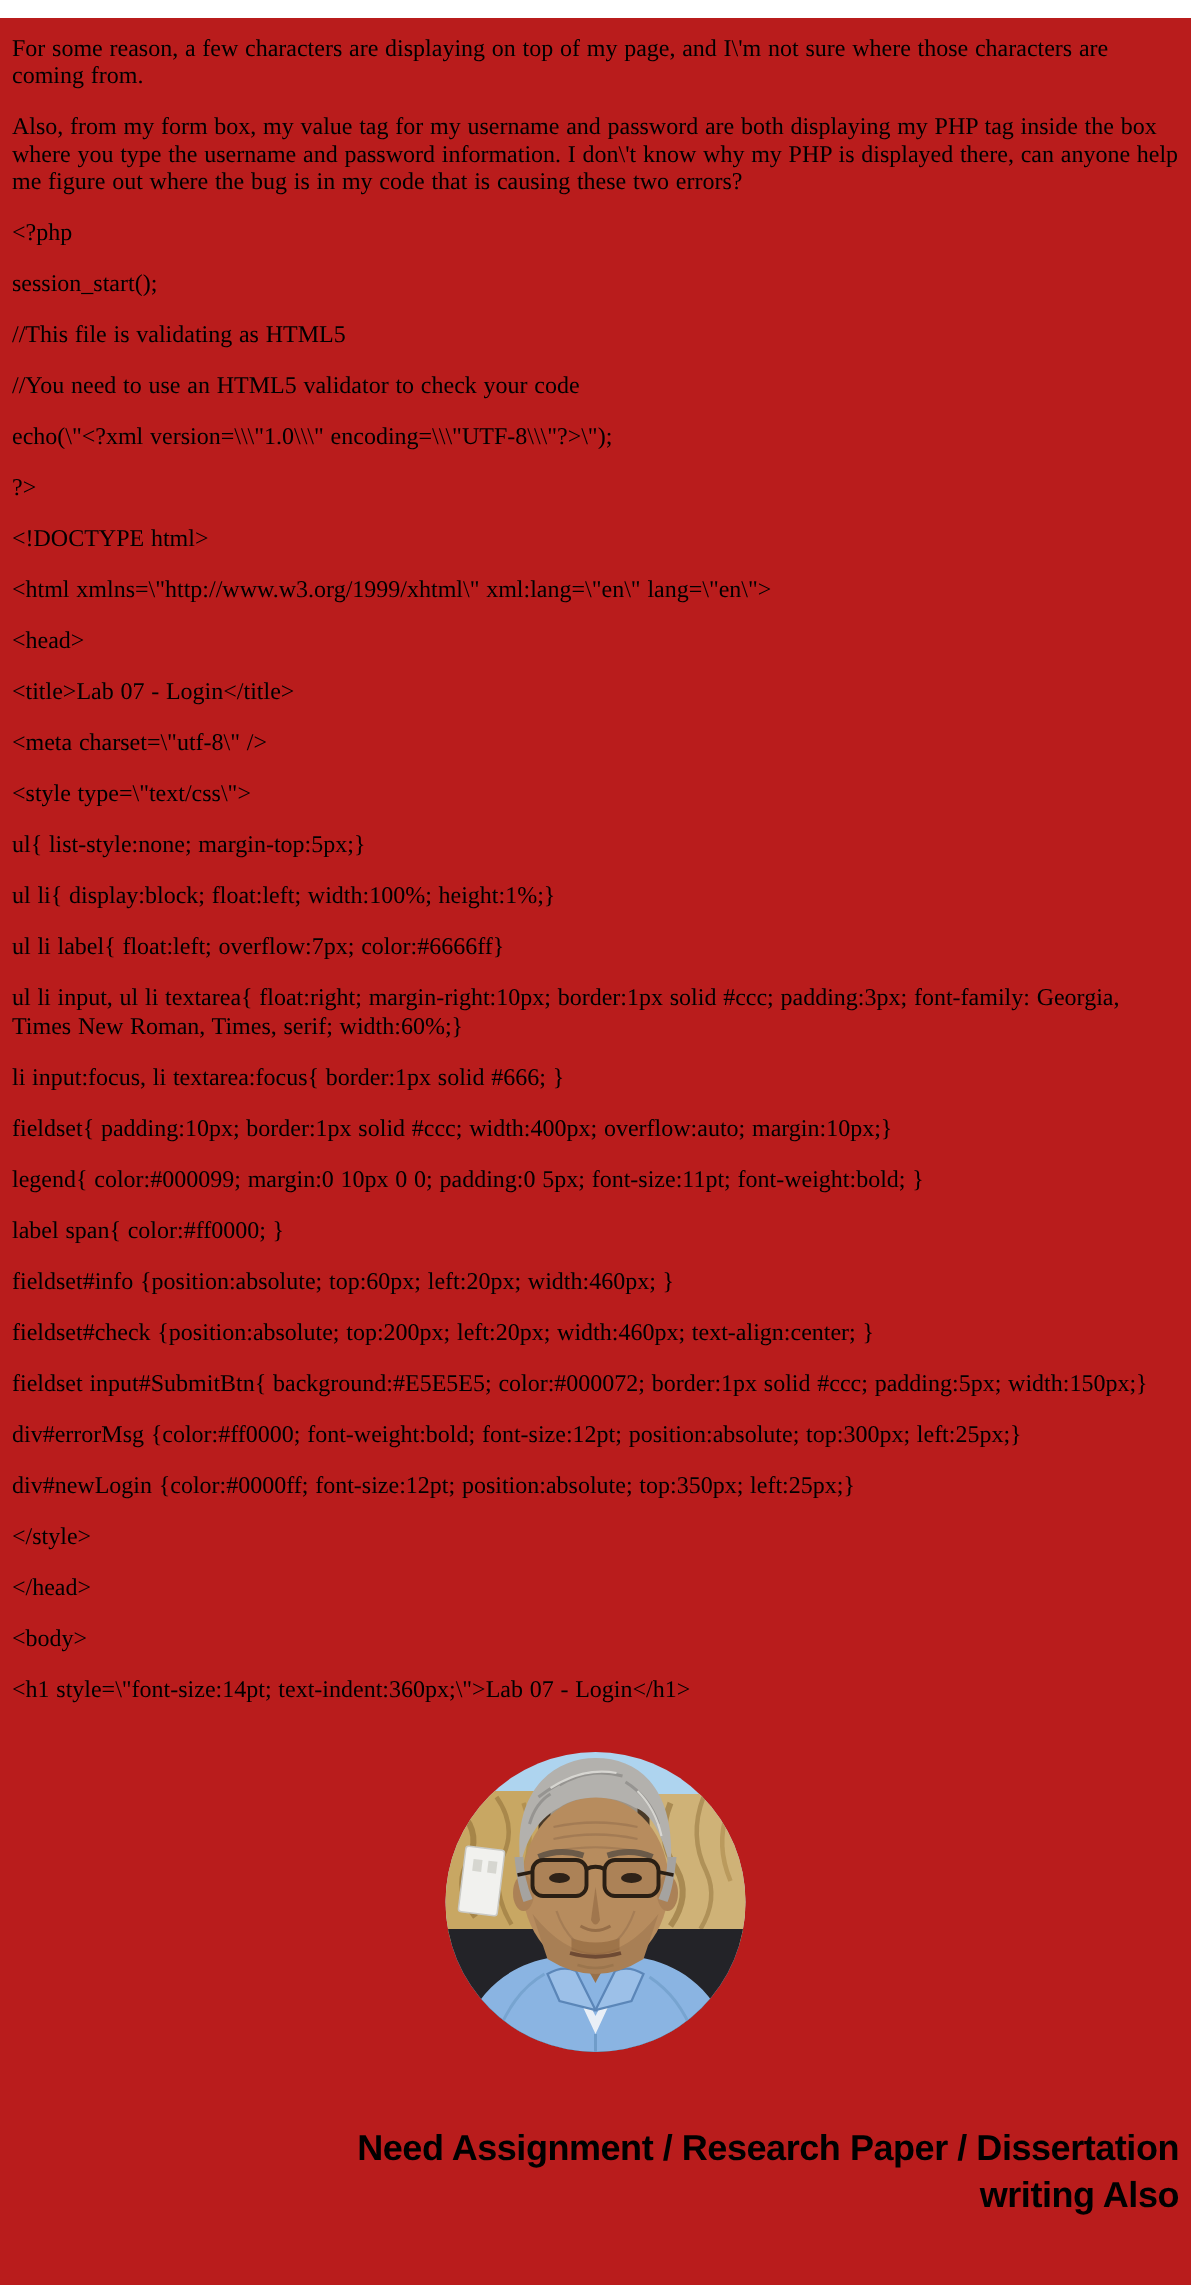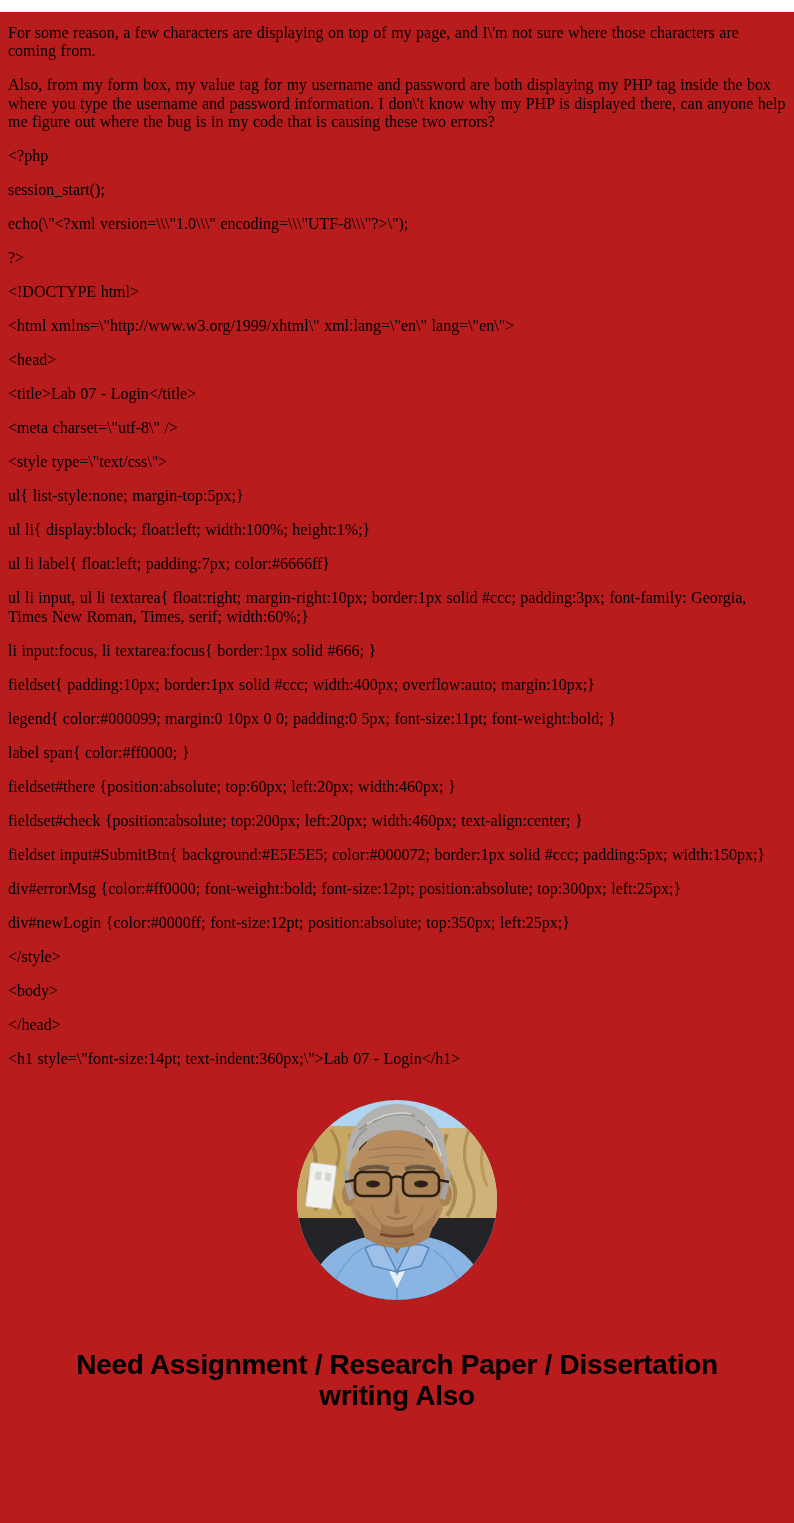--- a/index.html
+++ b/index.html
@@ -25,66 +25,68 @@
   .code-block{display:block;}
   .photo-wrap{
     margin-top:32px;
     height:200px;
     display:flex;
     justify-content:center;
   }
   .photo-wrap svg{display:block;}
   .footer{
     margin-top:49px;
-    text-align:center;
+    text-align:right;
     font-family:"Liberation Sans","DejaVu Sans",sans-serif;
     font-weight:700;
-    font-size:28px;
+    font-size:24px;
     line-height:31px;
     letter-spacing:-0.3px;
     color:#000000;
   }
 </style>
 </head>
 <body>
 
 <div class="page">
   <div class="content">
 
     <p class="first">For some reason, a few characters are displaying on top of my page, and I\'m not sure where those characters are coming from.</p>
     <p>Also, from my form box, my value tag for my username and password are both displaying my PHP tag inside the box where you type the username and password information. I don\'t know why my PHP is displayed there, can anyone help me figure out where the bug is in my code that is causing these two errors?</p>
 
     <div class="code-block">
 
     <p>&lt;?php</p>
         <p>session_start();</p>
+        <p>//This file is validating as HTML5</p>
+        <p>//You need to use an HTML5 validator to check your code</p>
         <p>echo(\"&lt;?xml version=\\\"1.0\\\" encoding=\\\"UTF-8\\\"?&gt;\");</p>
         <p>?&gt;</p>
         <p>&lt;!DOCTYPE html&gt;</p>
         <p>&lt;html xmlns=\"http://www.w3.org/1999/xhtml\" xml:lang=\"en\" lang=\"en\"&gt;</p>
         <p>&lt;head&gt;</p>
         <p>&lt;title&gt;Lab 07 - Login&lt;/title&gt;</p>
         <p>&lt;meta charset=\"utf-8\" /&gt;</p>
         <p>&lt;style type=\"text/css\"&gt;</p>
         <p>ul{ list-style:none; margin-top:5px;}</p>
         <p>ul li{ display:block; float:left; width:100%; height:1%;}</p>
-        <p>ul li label{ float:left; padding:7px; color:#6666ff}</p>
+        <p>ul li label{ float:left; overflow:7px; color:#6666ff}</p>
         <p>ul li input, ul li textarea{ float:right; margin-right:10px; border:1px solid #ccc; padding:3px; font-family: Georgia, Times New Roman, Times, serif; width:60%;}</p>
         <p>li input:focus, li textarea:focus{ border:1px solid #666; }</p>
         <p>fieldset{ padding:10px; border:1px solid #ccc; width:400px; overflow:auto; margin:10px;}</p>
         <p>legend{ color:#000099; margin:0 10px 0 0; padding:0 5px; font-size:11pt; font-weight:bold; }</p>
         <p>label span{ color:#ff0000; }</p>
-        <p>fieldset#there {position:absolute; top:60px; left:20px; width:460px; }</p>
+        <p>fieldset#info {position:absolute; top:60px; left:20px; width:460px; }</p>
         <p>fieldset#check {position:absolute; top:200px; left:20px; width:460px; text-align:center; }</p>
         <p>fieldset input#SubmitBtn{ background:#E5E5E5; color:#000072; border:1px solid #ccc; padding:5px; width:150px;}</p>
         <p>div#errorMsg {color:#ff0000; font-weight:bold; font-size:12pt; position:absolute; top:300px; left:25px;}</p>
         <p>div#newLogin {color:#0000ff; font-size:12pt; position:absolute; top:350px; left:25px;}</p>
         <p>&lt;/style&gt;</p>
+        <p>&lt;/head&gt;</p>
         <p>&lt;body&gt;</p>
-        <p>&lt;/head&gt;</p>
         <p>&lt;h1 style=\"font-size:14pt; text-indent:360px;\"&gt;Lab 07 - Login&lt;/h1&gt;</p>
       </div>
 
     <div class="photo-wrap">
       <svg width="200" height="200" viewBox="0 0 200 200" aria-hidden="true">
         <defs>
           <clipPath id="circleClip">
               <circle cx="100" cy="100" r="100"></circle>
             </clipPath>
         </defs>

